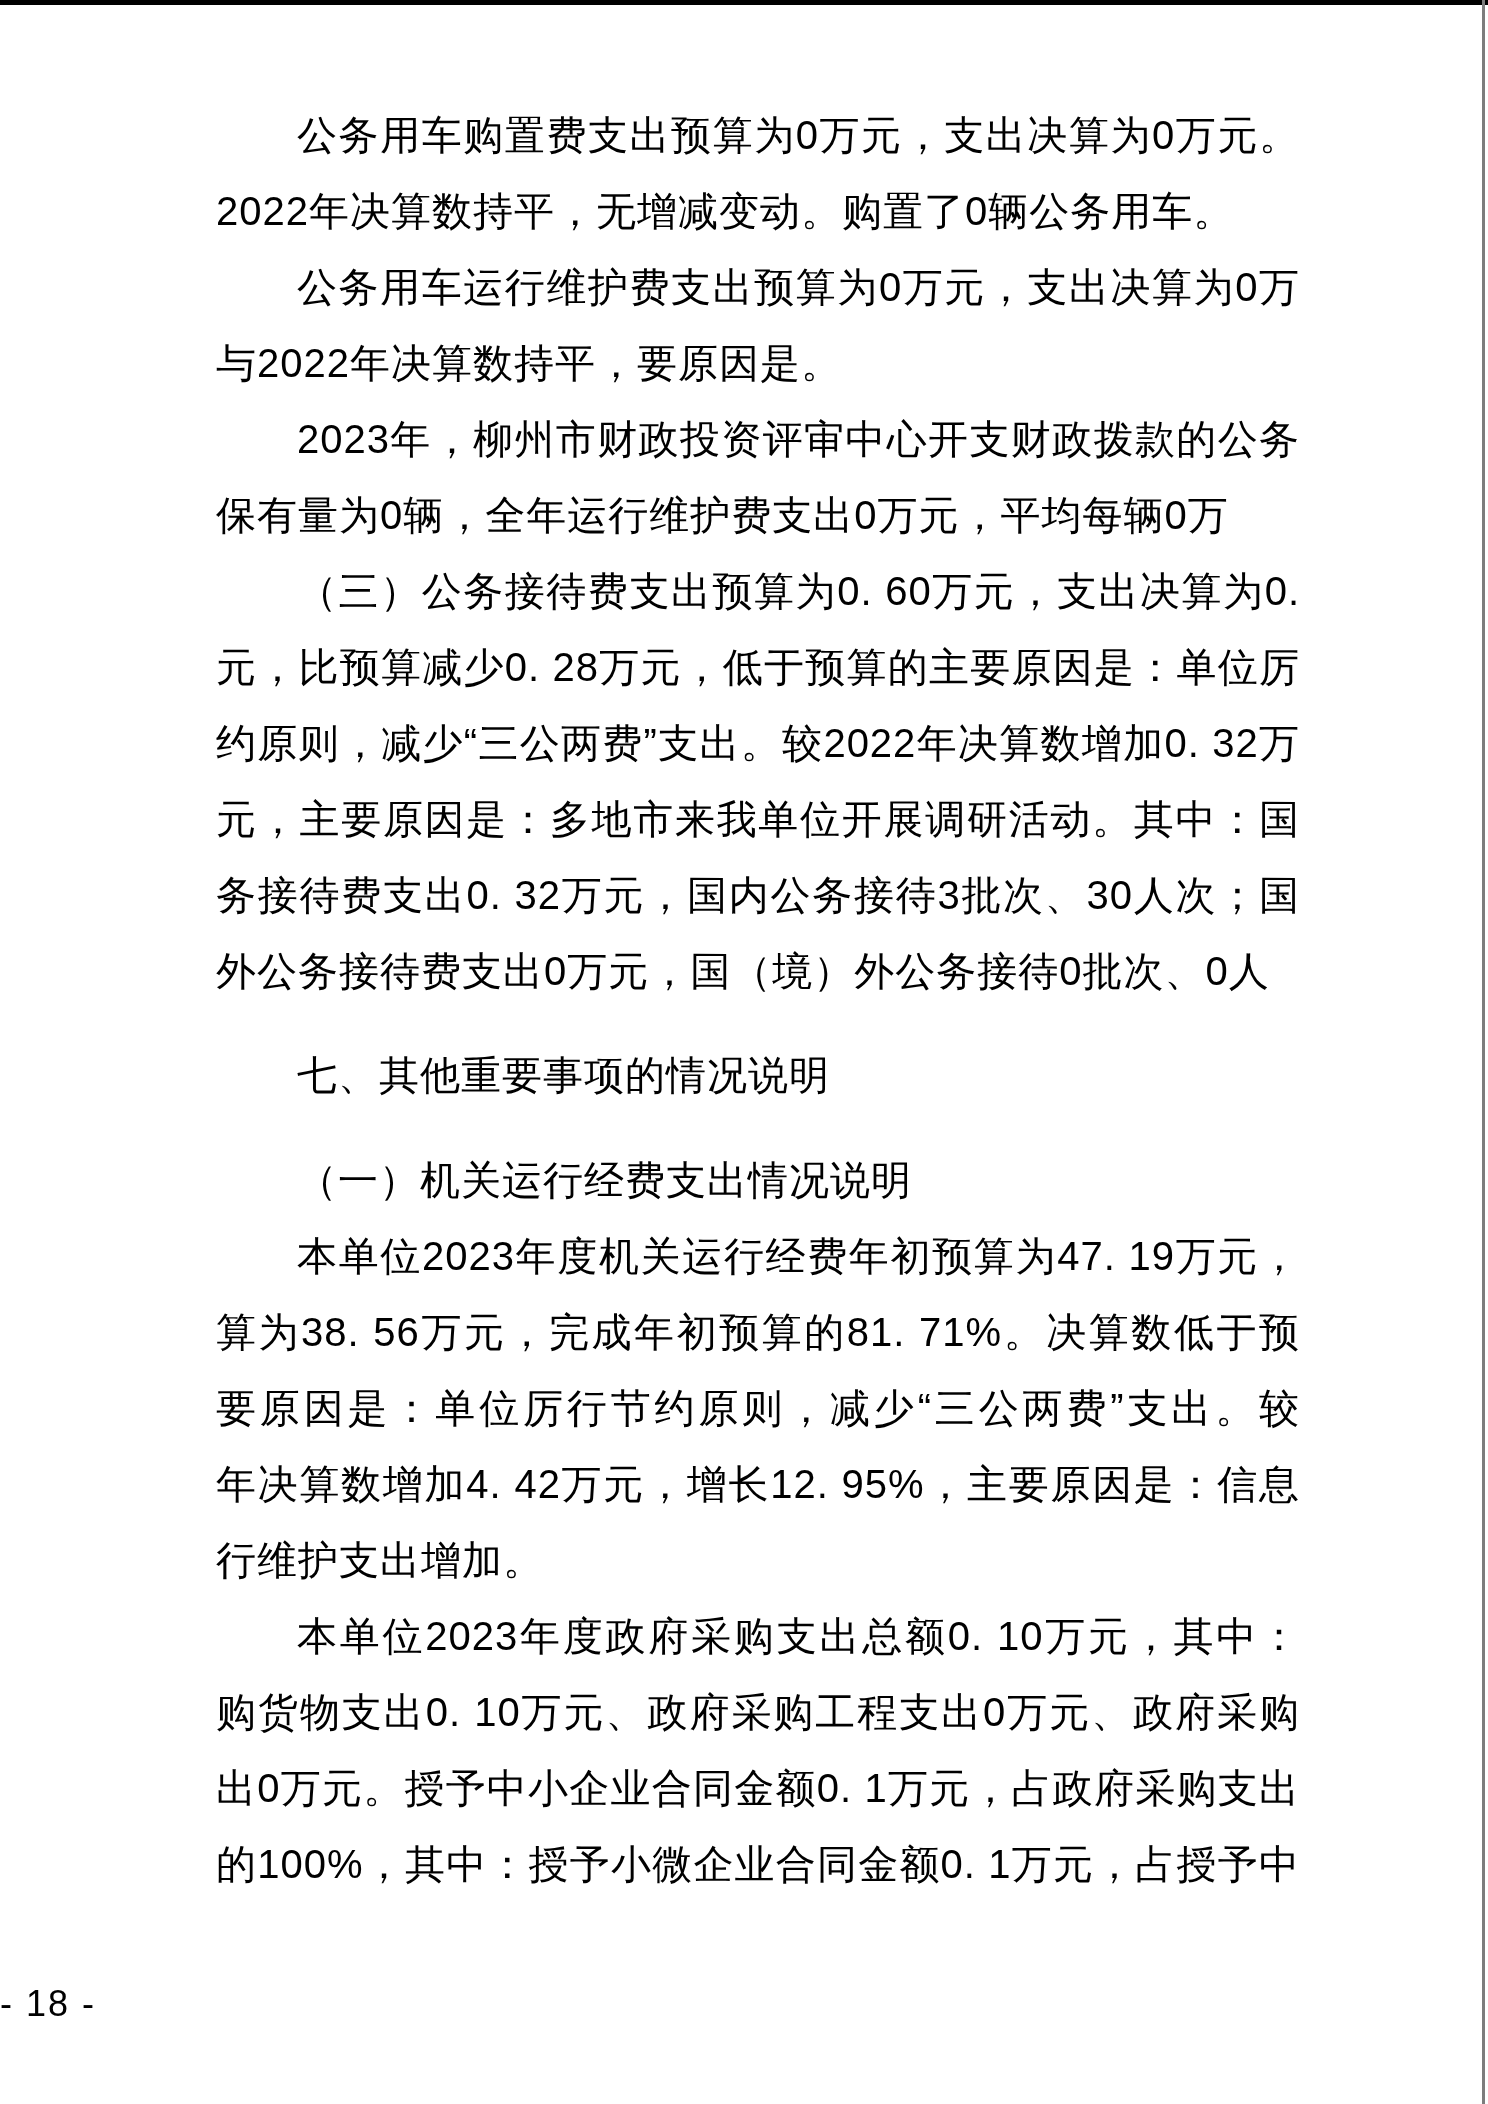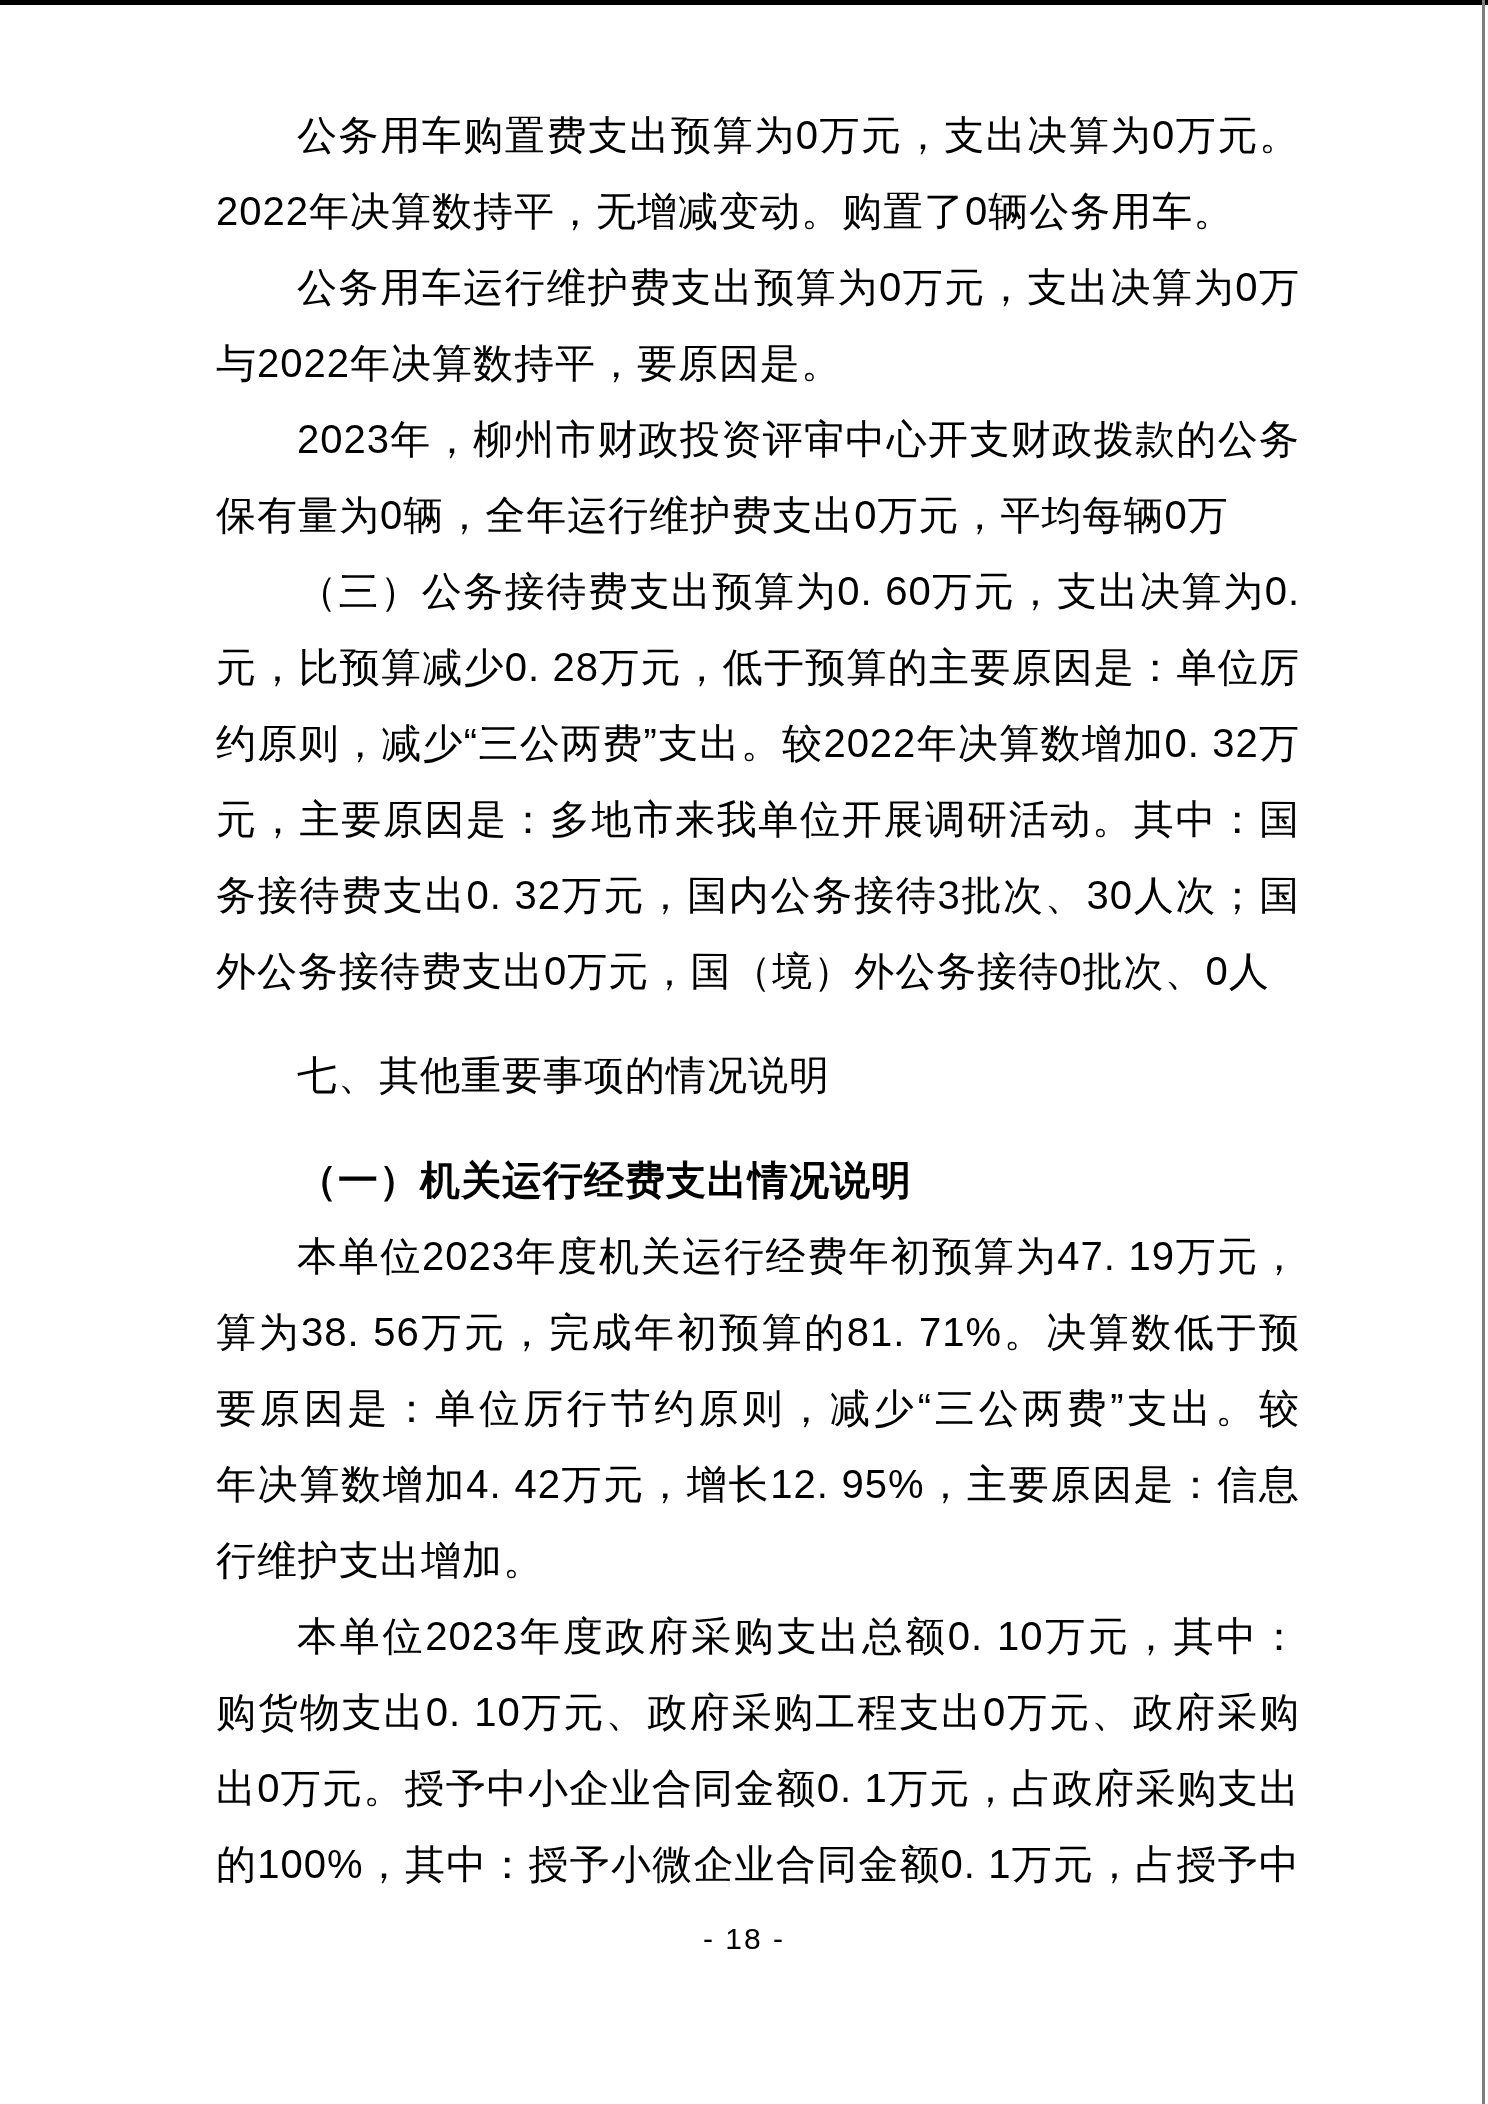--- a/index.html
+++ b/index.html
@@ -56,36 +56,35 @@
     line-height: 76px;
     padding-left: 81px;
     font-weight: normal;
     text-align: right;
     text-align-last: left;
   }
   .subheading {
     height: 76px;
     line-height: 76px;
     padding-left: 81px;
-    font-weight: 700;
+    font-weight: 400;
     text-align: left;
     text-align-last: left;
   }
   .subheading.first {
     margin-top: 29px;
   }
   .footer {
     position: absolute;
-    top: 1919px;
+    top: 1984px;
     left: 0;
     width: 100%;
     height: 40px;
     line-height: 40px;
-    text-align: center;
-    font-size: 30px;
+    font-size: 36px;
     letter-spacing: 2px;
   }
 </style>
 </head>
 <body>
 
 <div class="page">
   <div class="topbar"></div>
   <div class="rightline"></div>
 

